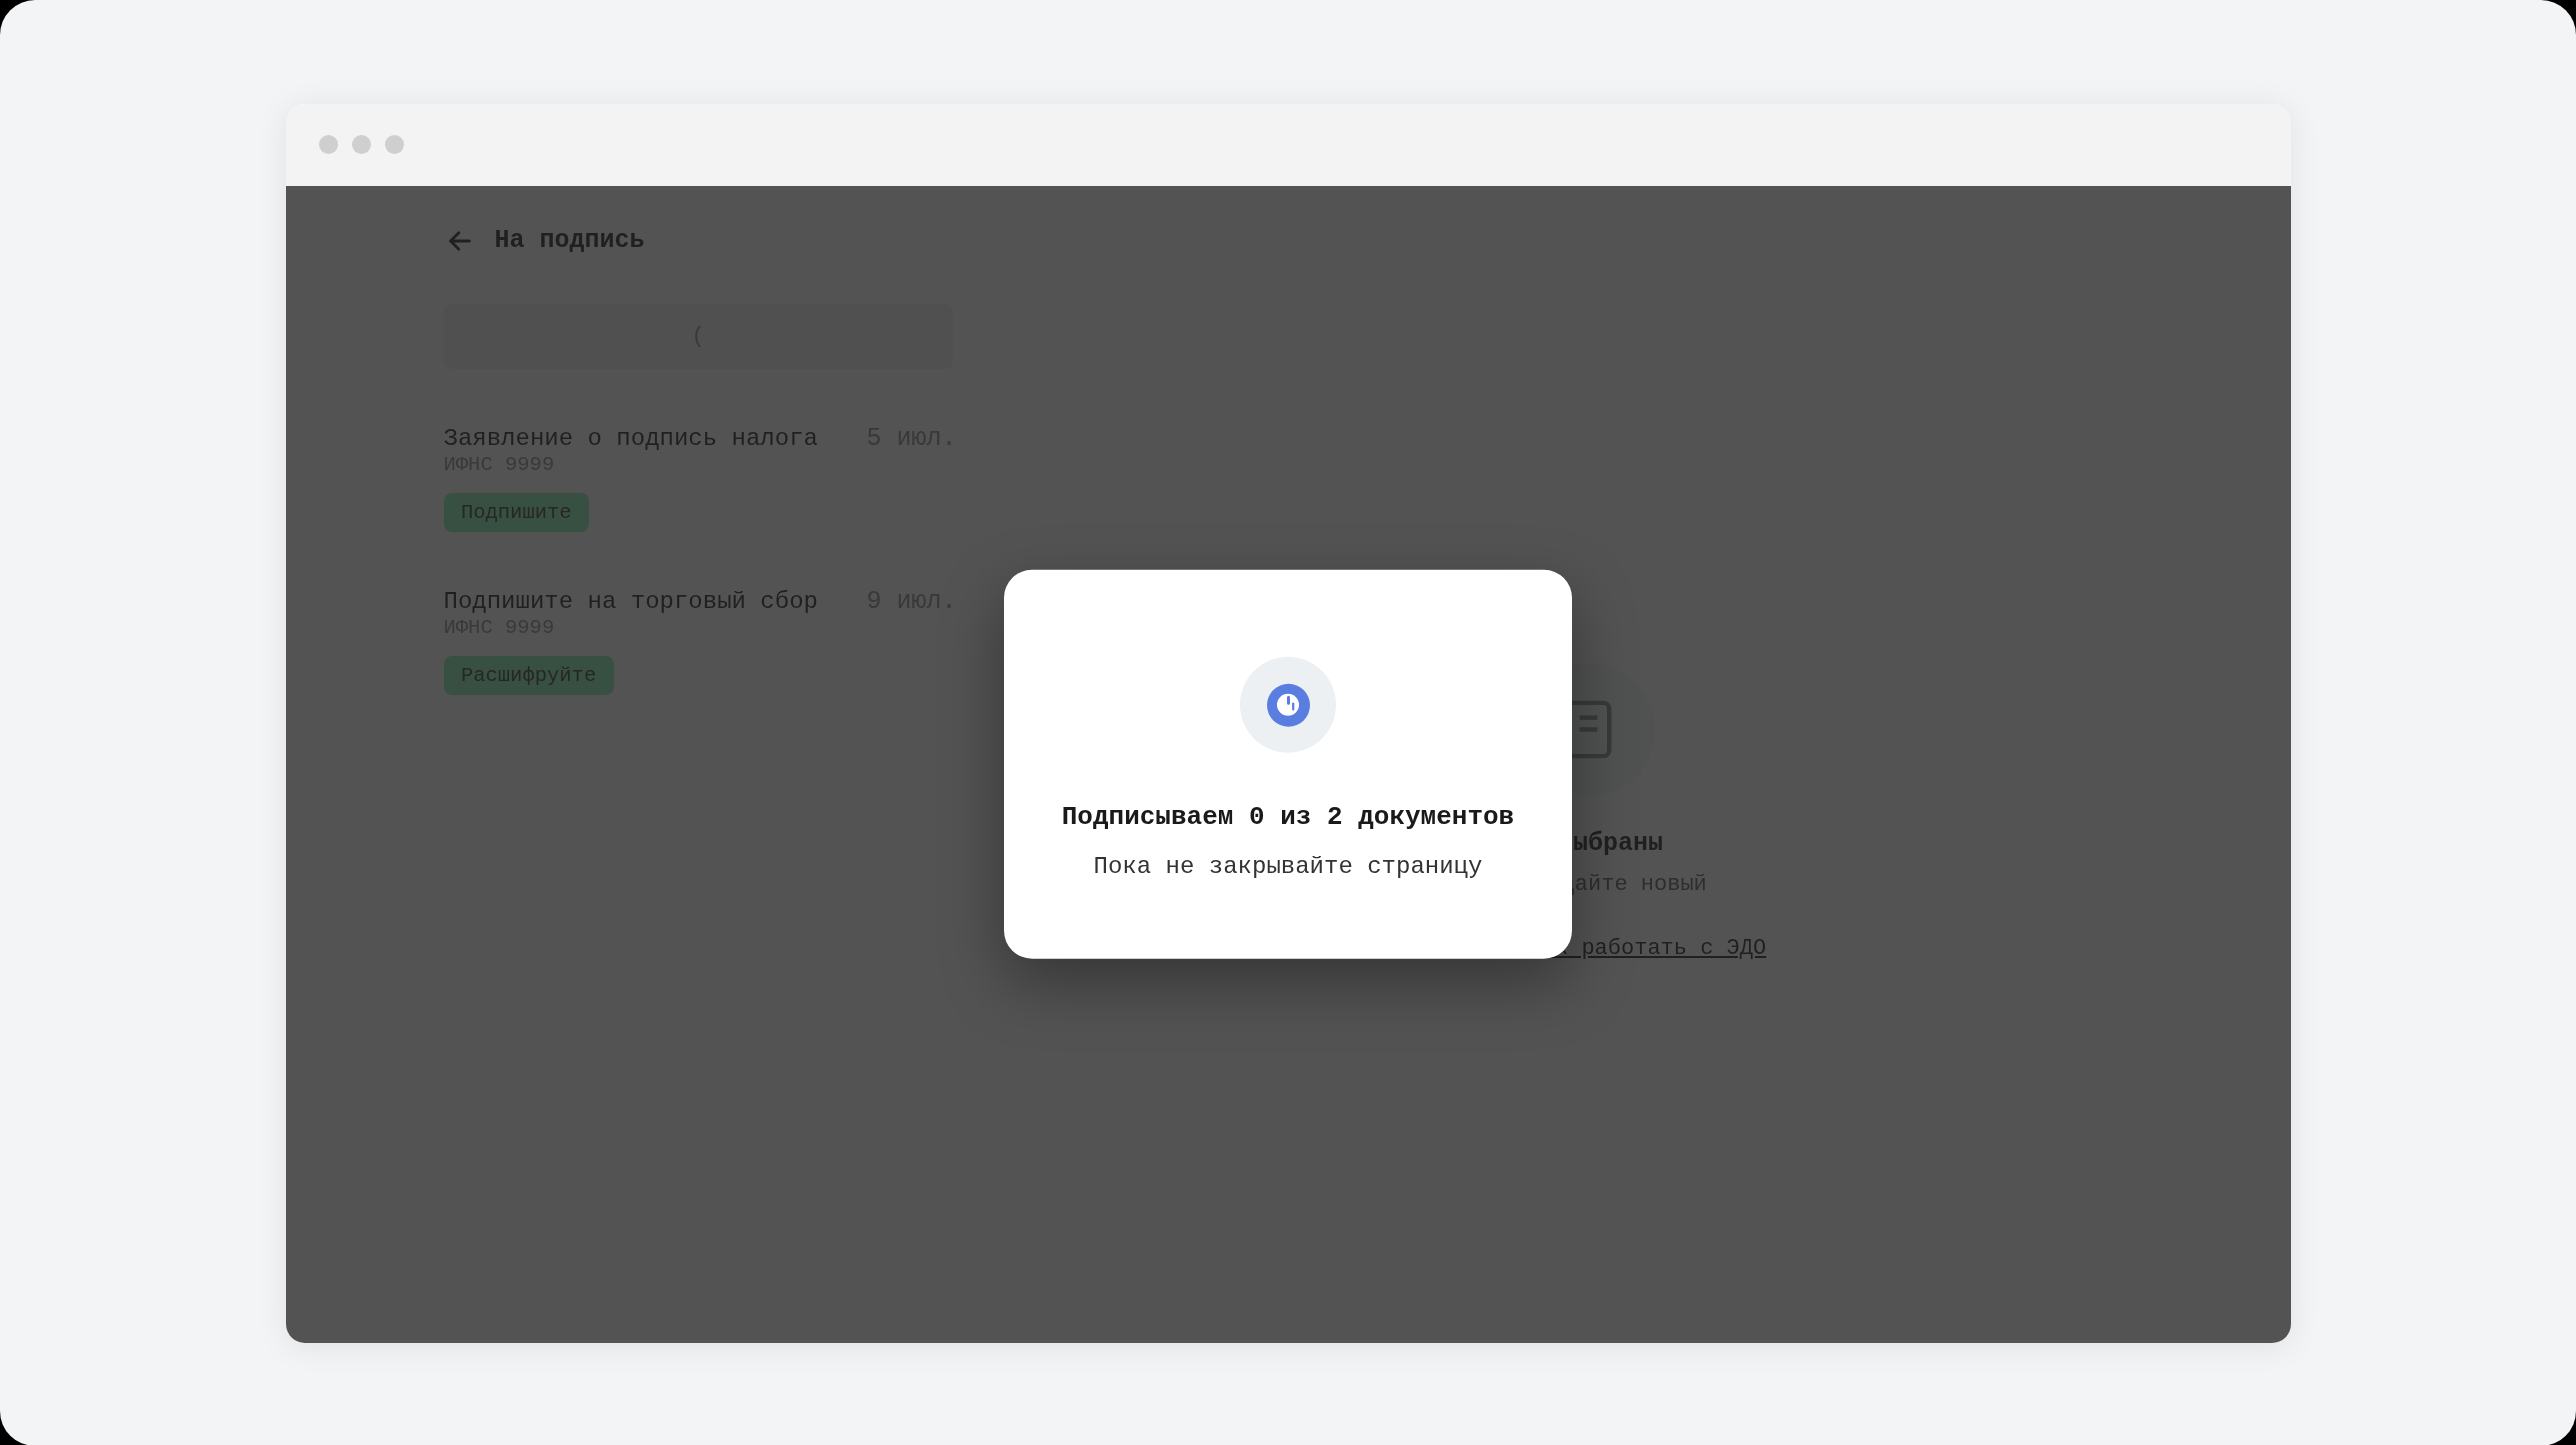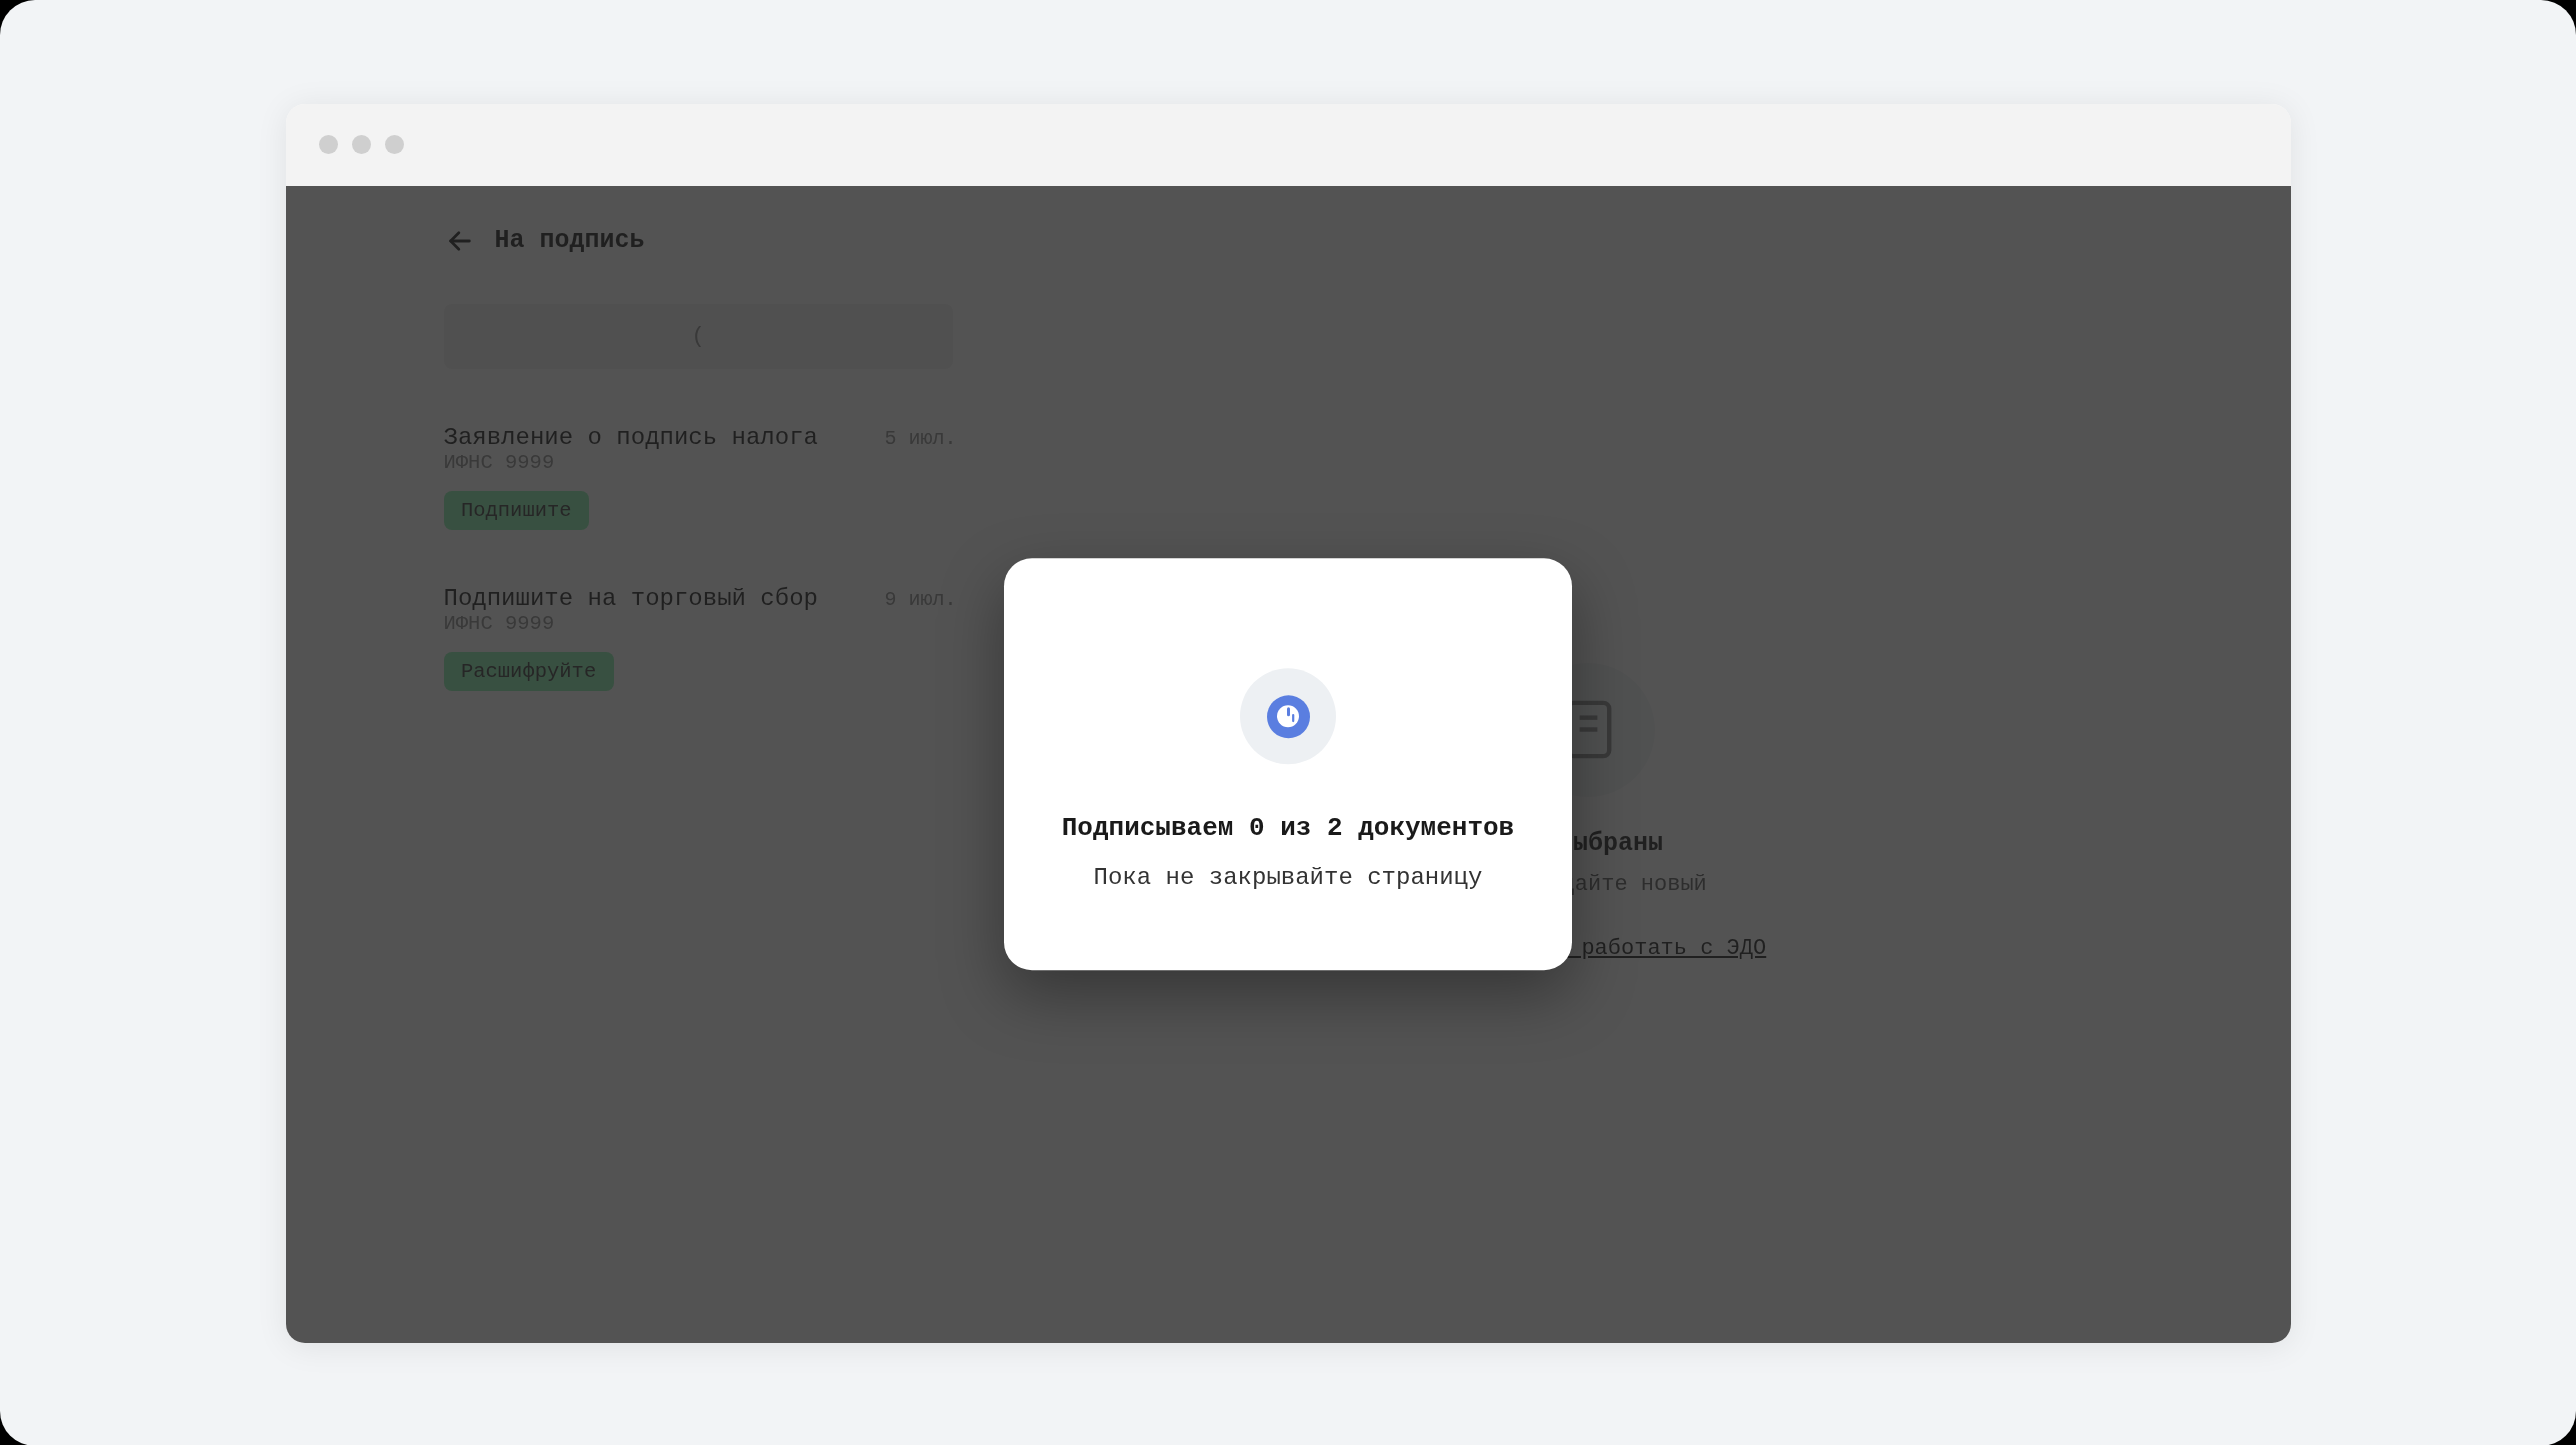--- a/index.html
+++ b/index.html
@@ -124,21 +124,21 @@
       align-items: baseline;
     }
     
     .doc-title {
       font-size: 24px;
       color: #1a1a1a;
       font-weight: 400;
     }
     
     .doc-date {
-      font-size: 20px;
+      font-size: 25px;
       color: #888;
     }
     
     .doc-sub {
       font-size: 20.5px;
       color: #8a8a8a;
       margin-top: 0;
     }
     
     .doc-badge {
@@ -194,21 +194,21 @@
     
     .modal {
       position: absolute;
       left: 50%;
       top: 50%;
       transform: translate(-50%, -50%);
       width: 568px;
       background: #fff;
       border-radius: 28px;
       z-index: 10;
-      padding: 110px 47px 79px;
+      padding: 87px 47px 79px;
       text-align: center;
       box-shadow: 0 24px 63px rgba(0,0,0,0.35);
     }
     
     .modal-icon-wrap {
       width: 96px;
       height: 96px;
       border-radius: 50%;
       background: #edf0f3;
       display: flex;

